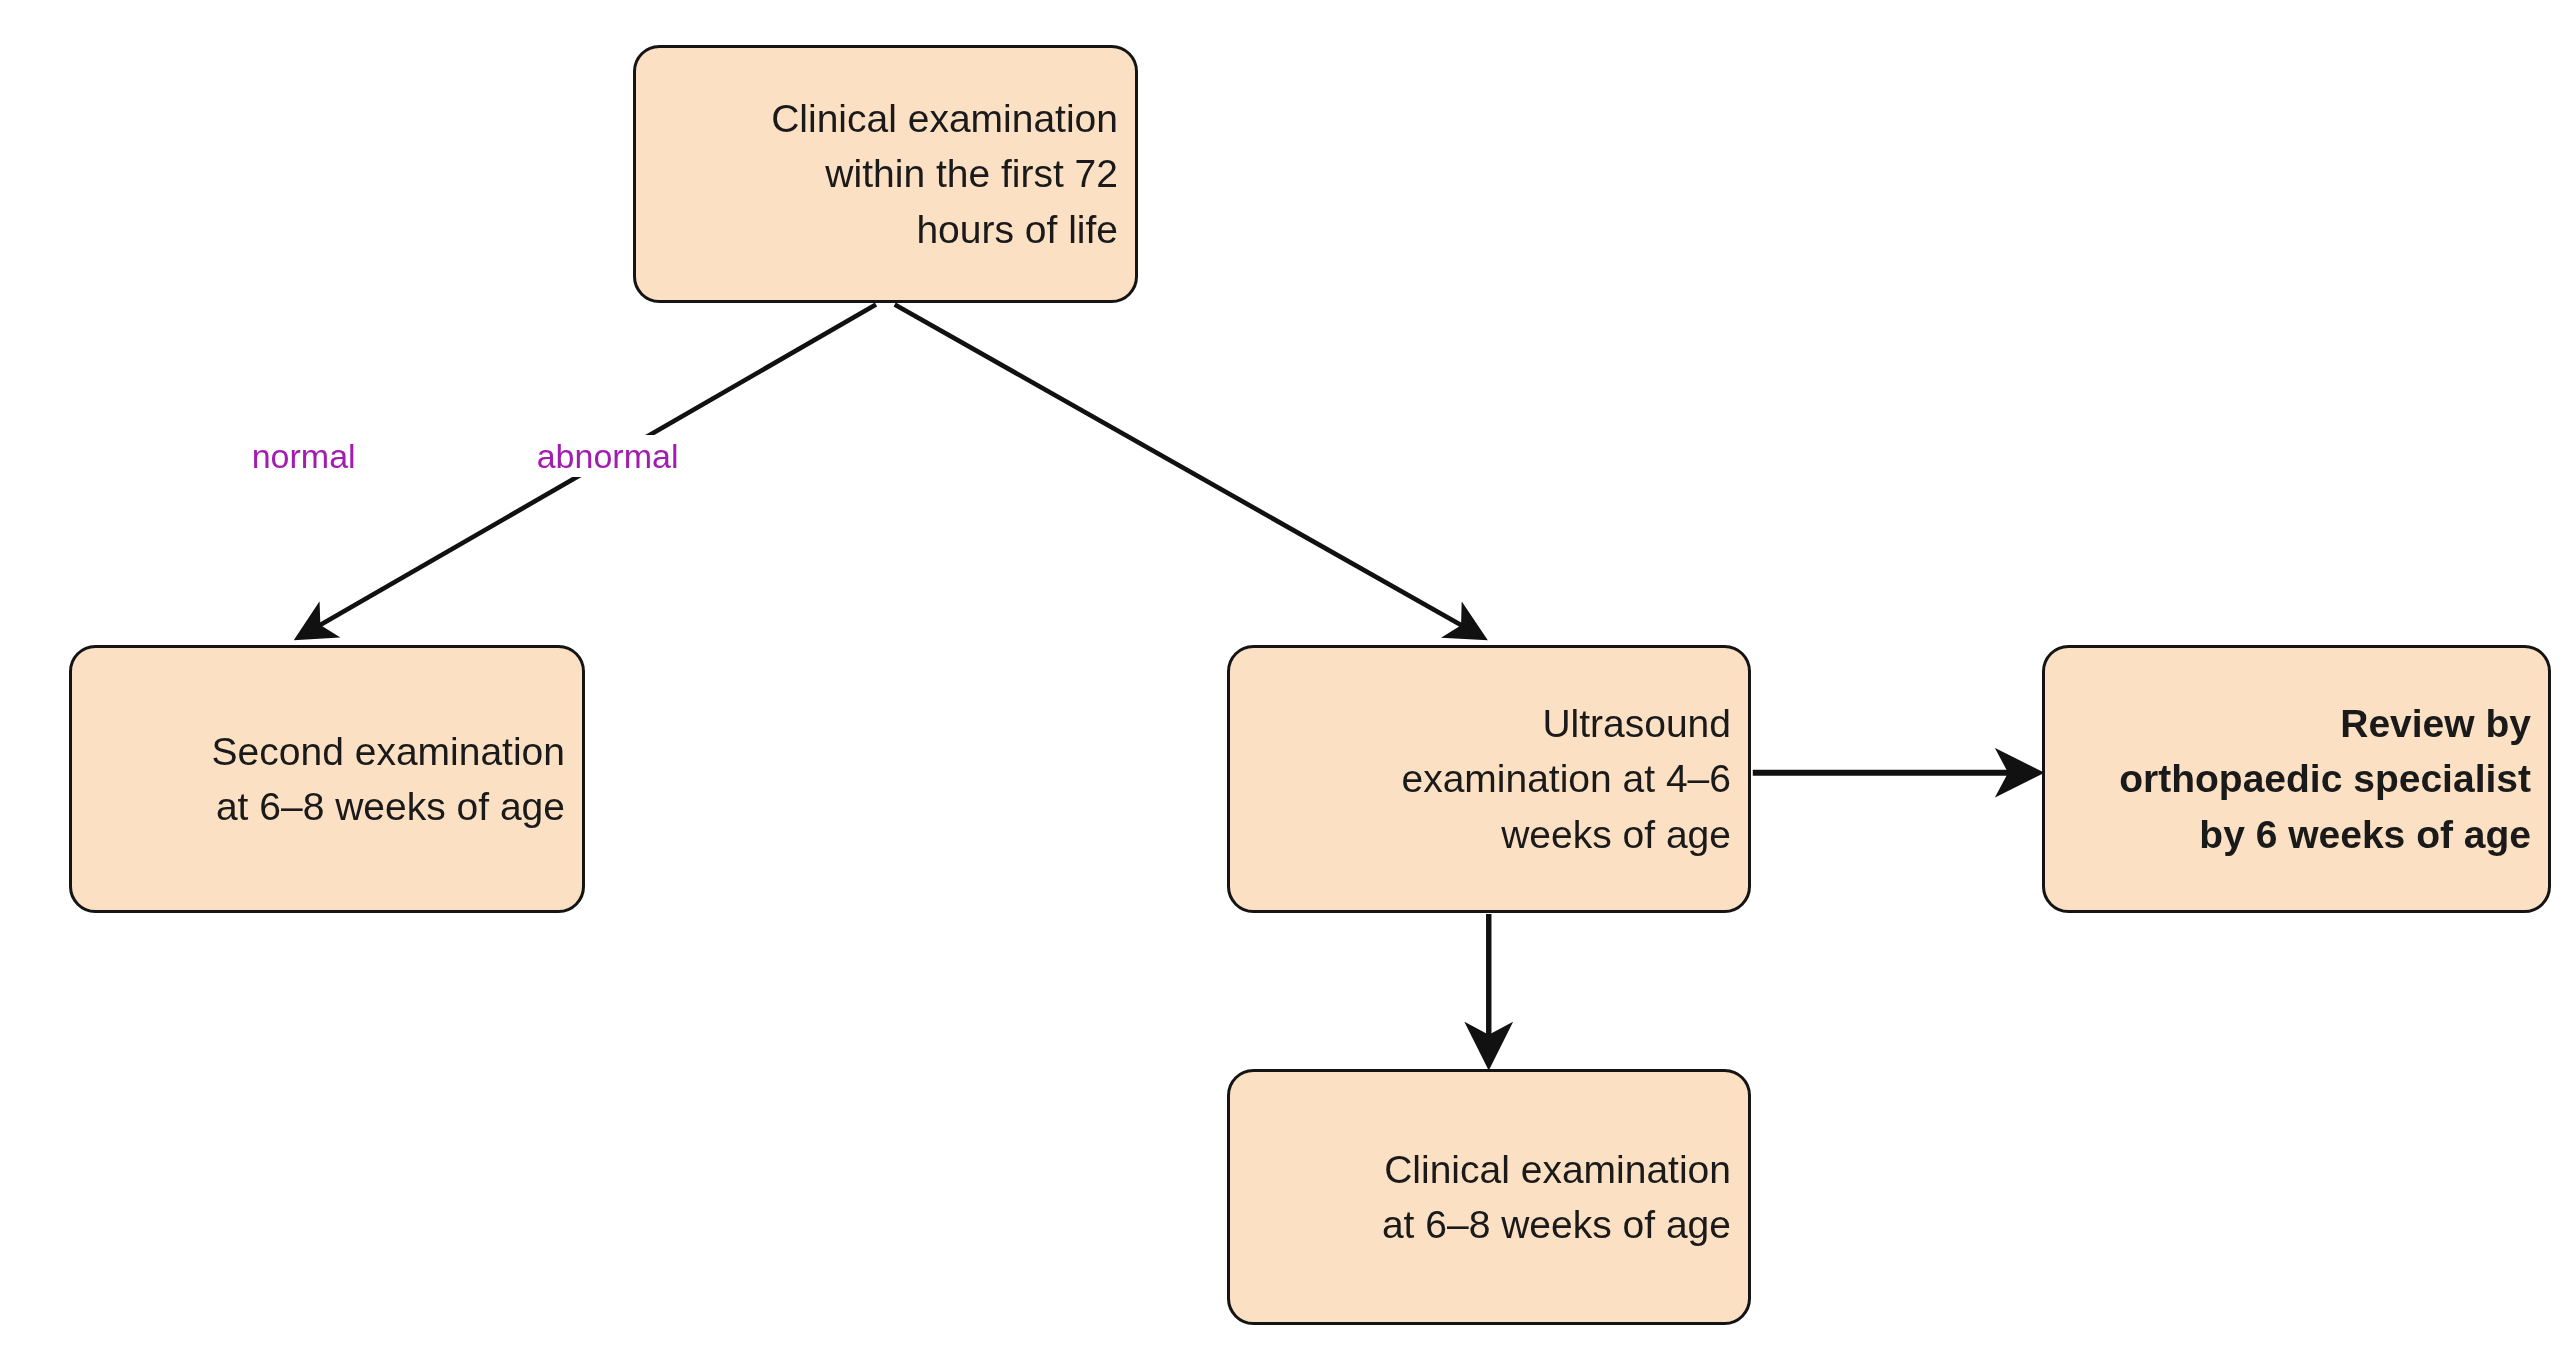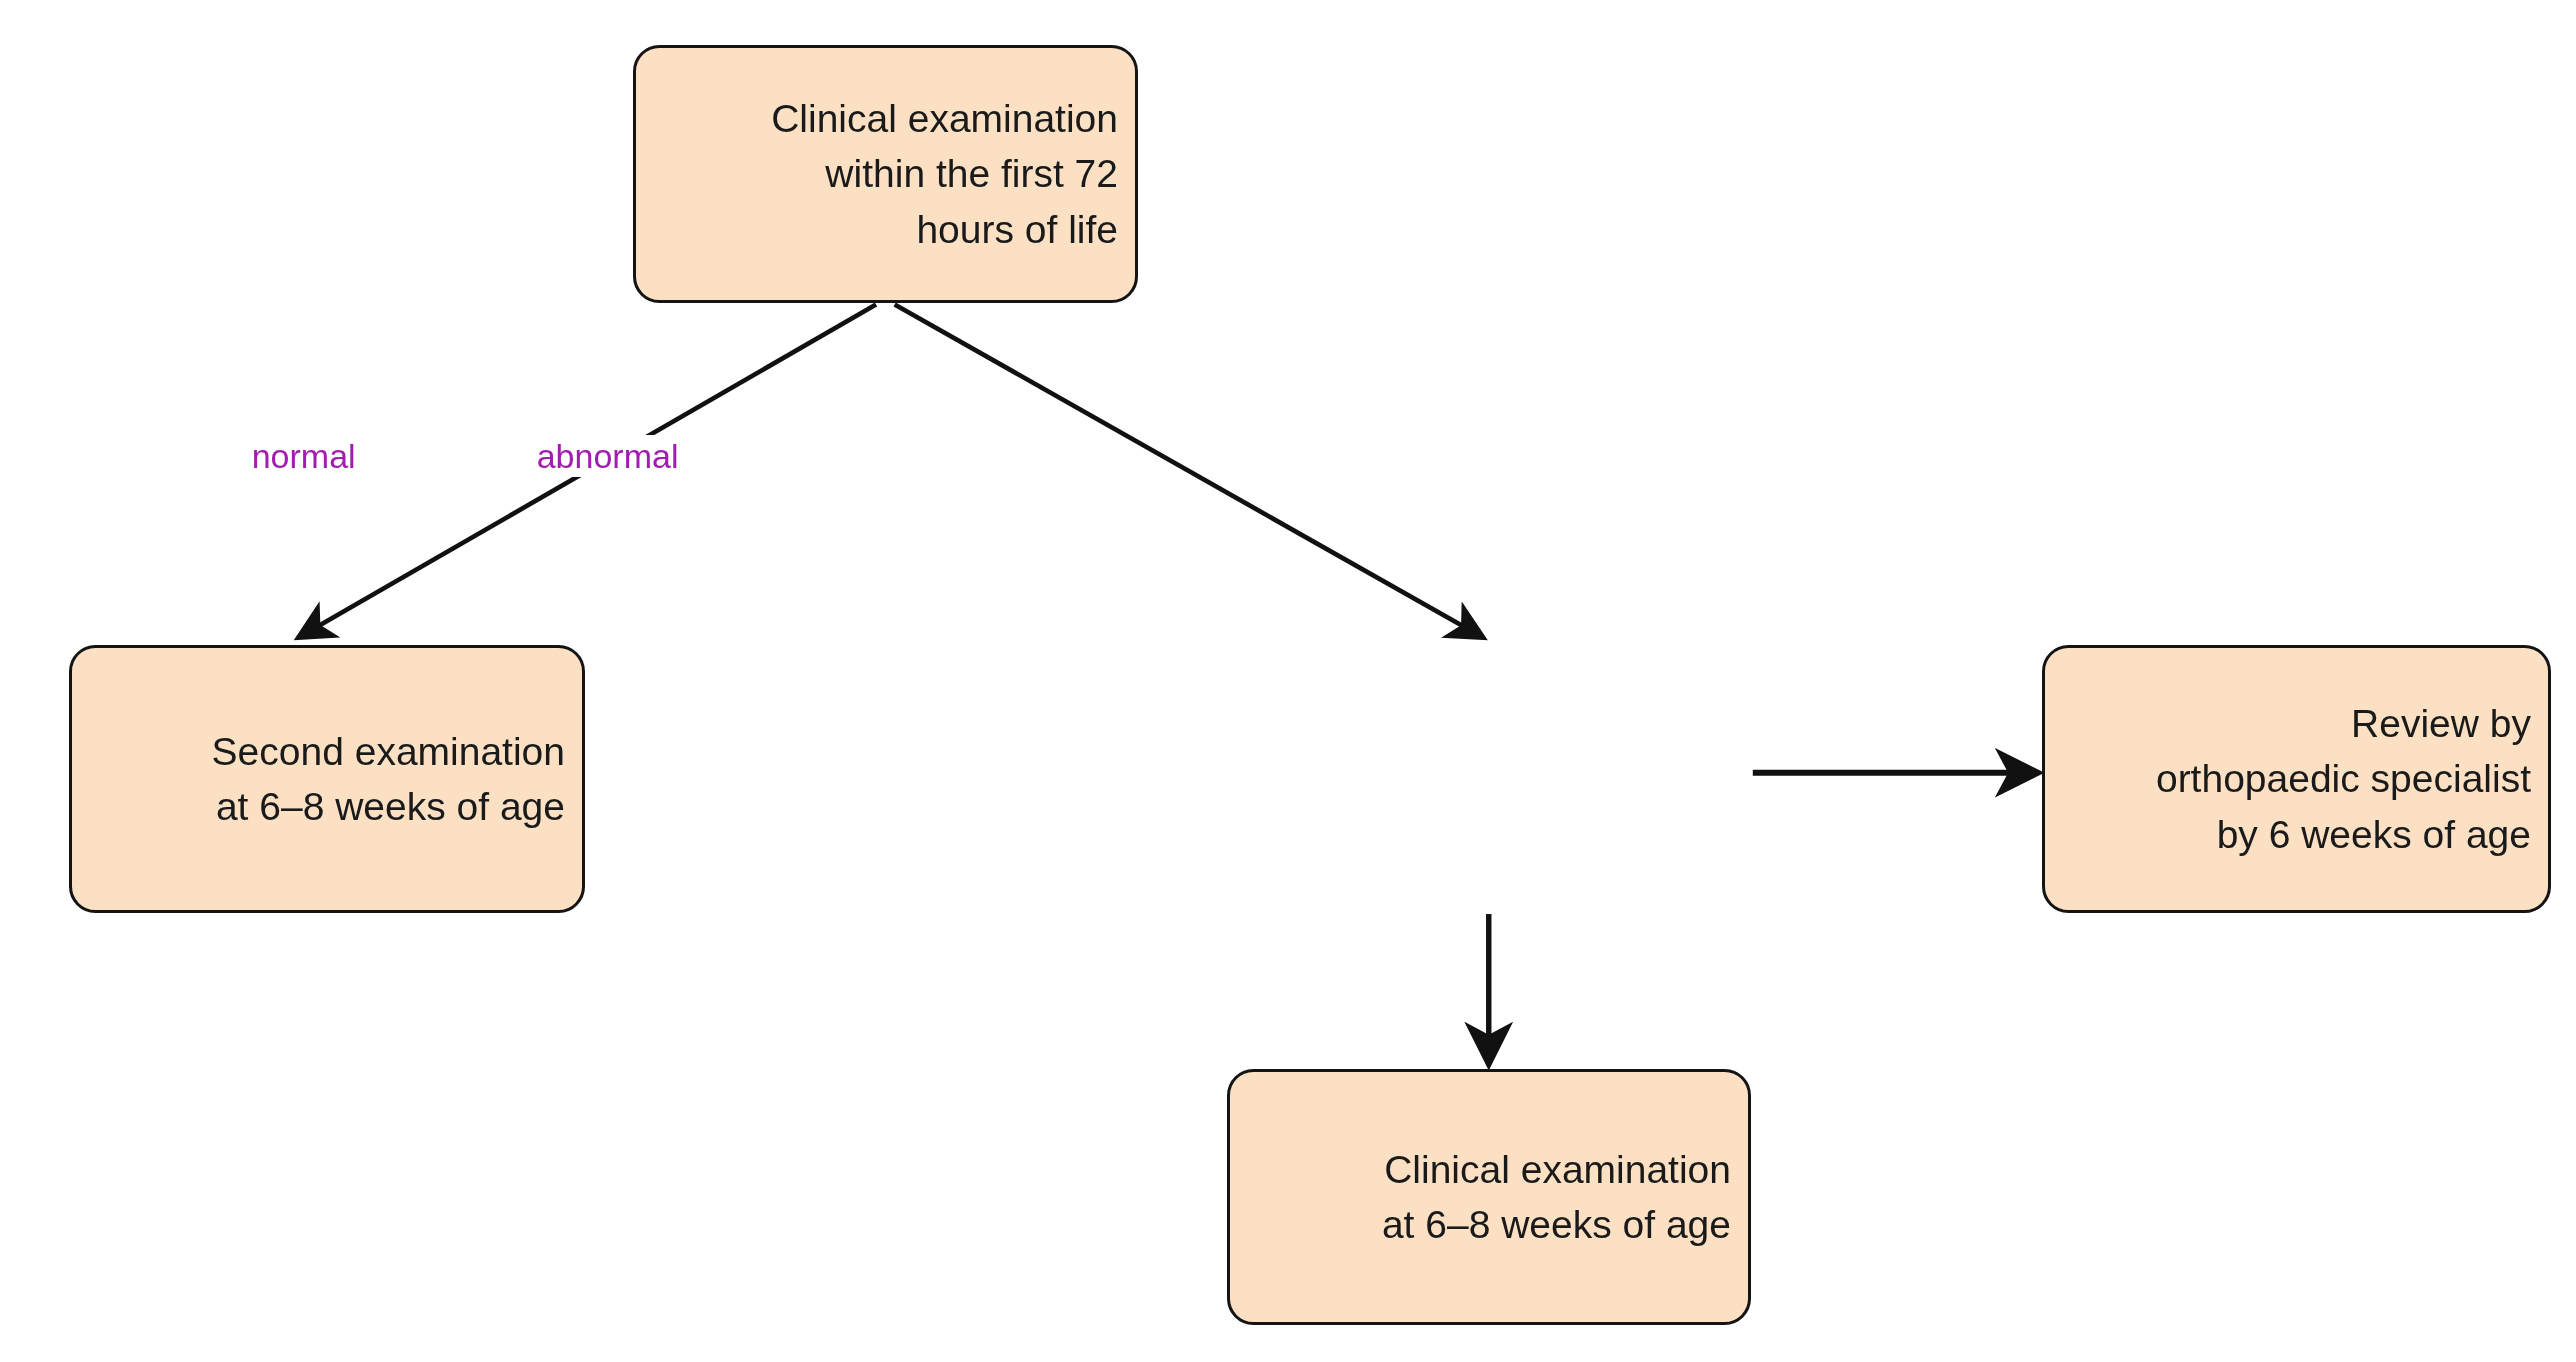--- a/index.html
+++ b/index.html
@@ -54,21 +54,21 @@
     color: #a21caf;
     white-space: nowrap;
     background: #ffffff;
     padding: 1.6px 4.7px;
   }
 
   
   #node-initial-exam   { left: 633px;  top: 45px;   width: 505px; height: 258px; }
   #node-second-exam    { left: 35px;   top: 645px;  width: 516px; height: 268px; margin-left: 34px; }
   #node-ultrasound     { left: 1227px; top: 645px;  width: 524px; height: 268px; }
-  #node-specialist     { left: 2042px; top: 645px;  width: 509px; height: 268px; }
+  #node-specialist     { left: 2042px; top: 645px;  width: 509px; height: 268px; font-weight: bold; }
   #node-clinical-6to8  { left: 1227px; top: 1069px; width: 524px; height: 256px; }
 
   
   #label-normal   { left: 247px;  top: 435px; }
   #label-abnormal { left: 532px;  top: 435px; }
 </style>
 </head>
 <body>
 
 <div id="flowchart-canvas">
@@ -96,20 +96,25 @@
     <span class="node-text">Clinical examination
 within the first 72
 hours of life</span>
   </div>
 
   <div class="node" id="node-second-exam">
     <span class="node-text">Second examination
 at 6–8 weeks of age</span>
   </div>
 
+  <div class="node" id="node-ultrasound">
+    <span class="node-text">Ultrasound
+examination at 4–6
+weeks of age</span>
+  </div>
 
   <div class="node" id="node-specialist">
     <span class="node-text">Review by
 orthopaedic specialist
 by 6 weeks of age</span>
   </div>
 
   <div class="node" id="node-clinical-6to8">
     <span class="node-text">Clinical examination
 at 6–8 weeks of age</span>

